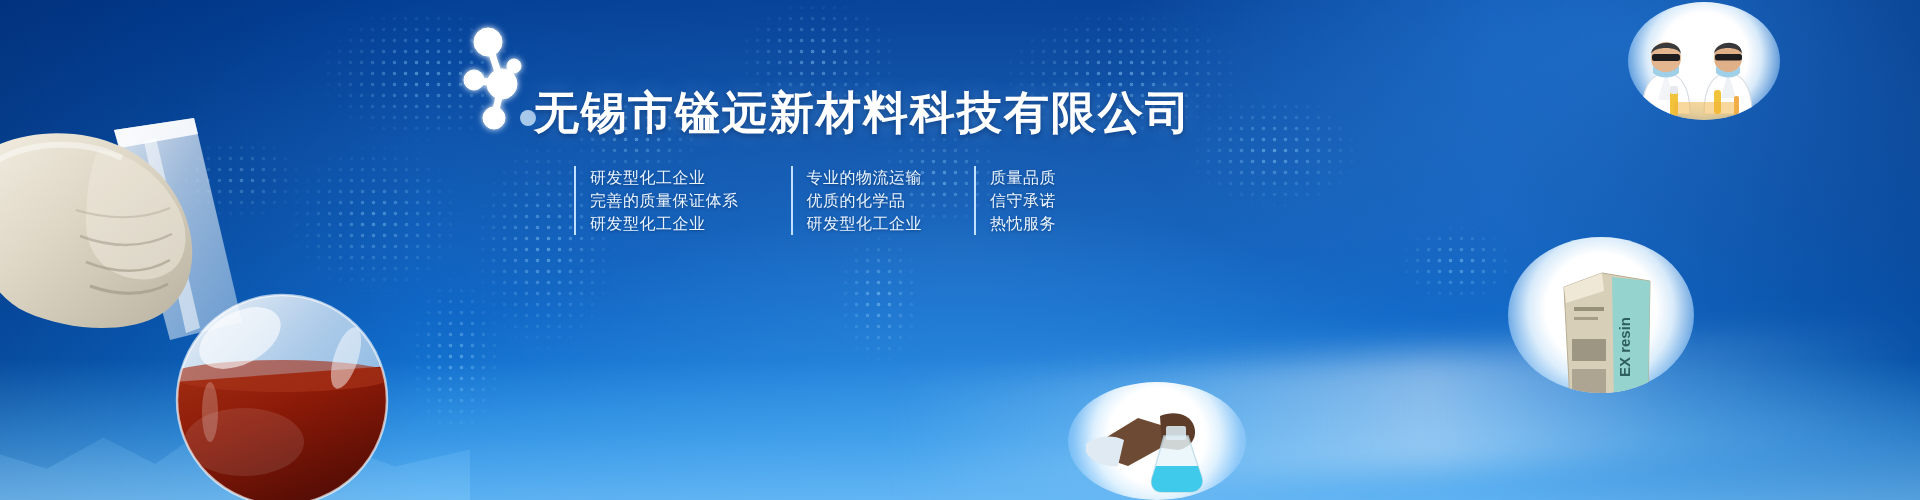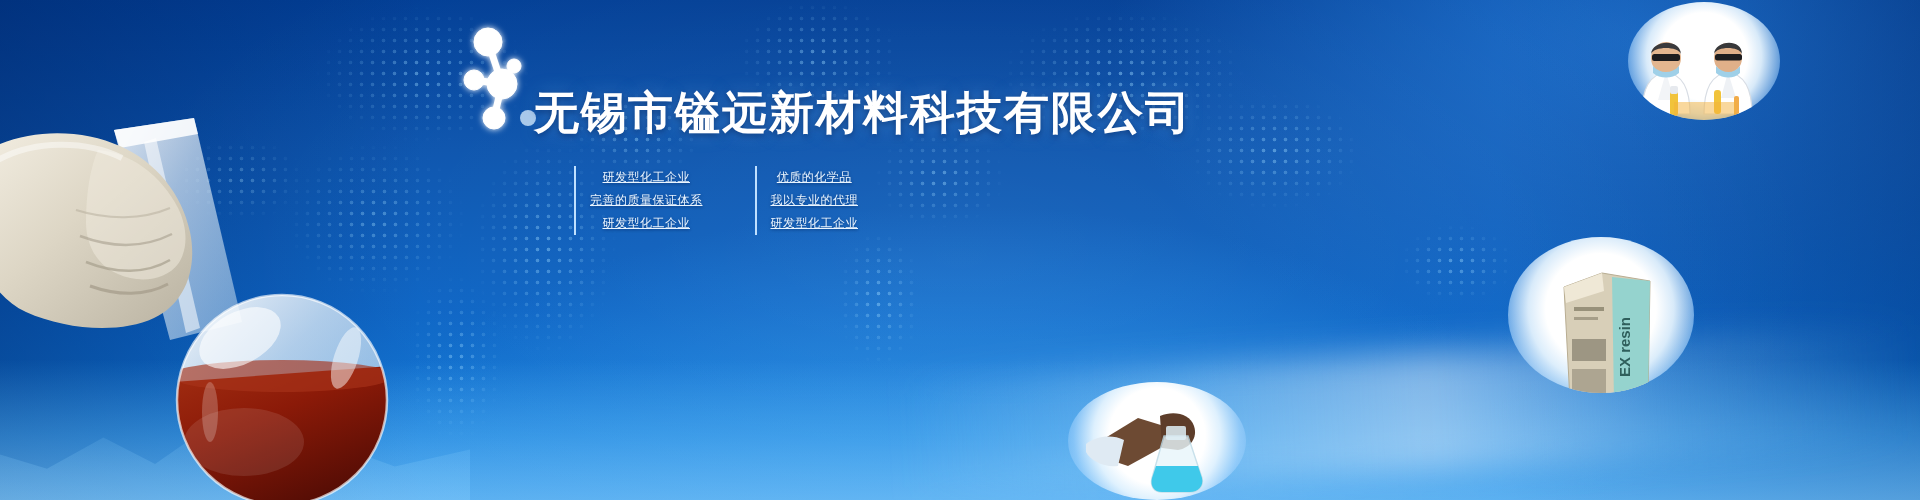--- a/index.html
+++ b/index.html
@@ -8,21 +8,20 @@
     font-family:"DejaVu Sans","Liberation Sans",sans-serif;
     -webkit-font-smoothing:antialiased;
   }
 
   #banner{
     position:relative;
     width:1920px;
     height:500px;
     overflow:hidden;
     background:#0a54b0;
-    text-align:center;
   }
 
   
   .bg-base{
     position:absolute; inset:0;
     background:
       radial-gradient(ellipse 1100px 620px at 50% 118%, #2b93e8 0%, rgba(43,147,232,0) 62%),
       radial-gradient(ellipse 900px 560px at 86% 8%, #1f72cf 0%, rgba(31,114,207,0) 60%),
       linear-gradient(180deg,#023f96 0%,#0a53ad 30%,#0a63c4 62%,#1077d6 86%,#1a85e2 100%);
   }
@@ -116,26 +115,25 @@
     display:flex;
     align-items:flex-start;
   }
   .slogan-col{
     border-left:2px solid #bfe0ff;
     padding:0 0 0 14px;
     margin-right:52px;
   }
   .slogan-col .line{
     color:#eaf5ff;
-    font-size:12px;
+    font-size:16px;
     line-height:23px;
     letter-spacing:.5px;
     white-space:nowrap;
     text-shadow:0 1px 3px rgba(0,30,80,.5);
-    text-decoration:underline;
   }
 
   
   .flask-photo{ position:absolute; left:-6px; top:90px; width:420px; height:410px; }
 
   
   .badge{ position:absolute; border-radius:50%; }
   .badge .halo{
     position:absolute; inset:0; border-radius:50%;
     background:radial-gradient(circle at 50% 46%, #ffffff 0%, #ffffff 44%, rgba(233,246,255,.92) 58%, rgba(170,215,255,.55) 76%, rgba(120,185,245,.18) 90%, rgba(90,165,235,0) 100%);
@@ -189,25 +187,30 @@
 
   <div class="slogans">
 
     <div class="slogan-col">
       <div class="line">研发型化工企业</div>
       <div class="line">完善的质量保证体系</div>
       <div class="line">研发型化工企业</div>
     </div>
 
     <div class="slogan-col">
+      <div class="line">专业的物流运输</div>
       <div class="line">优质的化学品</div>
-      <div class="line">我以专业的代理</div>
       <div class="line">研发型化工企业</div>
     </div>
 
+    <div class="slogan-col">
+      <div class="line">质量品质</div>
+      <div class="line">信守承诺</div>
+      <div class="line">热忱服务</div>
+    </div>
 
   </div>
 
   <div class="flask-photo">
     <svg width="420" height="410" viewBox="0 0 420 410">
       <defs>
         <linearGradient id="gloveG" x1="0" y1="0" x2="1" y2="1">
           <stop offset="0%" stop-color="#f3eee2"></stop>
           <stop offset="45%" stop-color="#ddd6c5"></stop>
           <stop offset="100%" stop-color="#b9b2a1"></stop>

